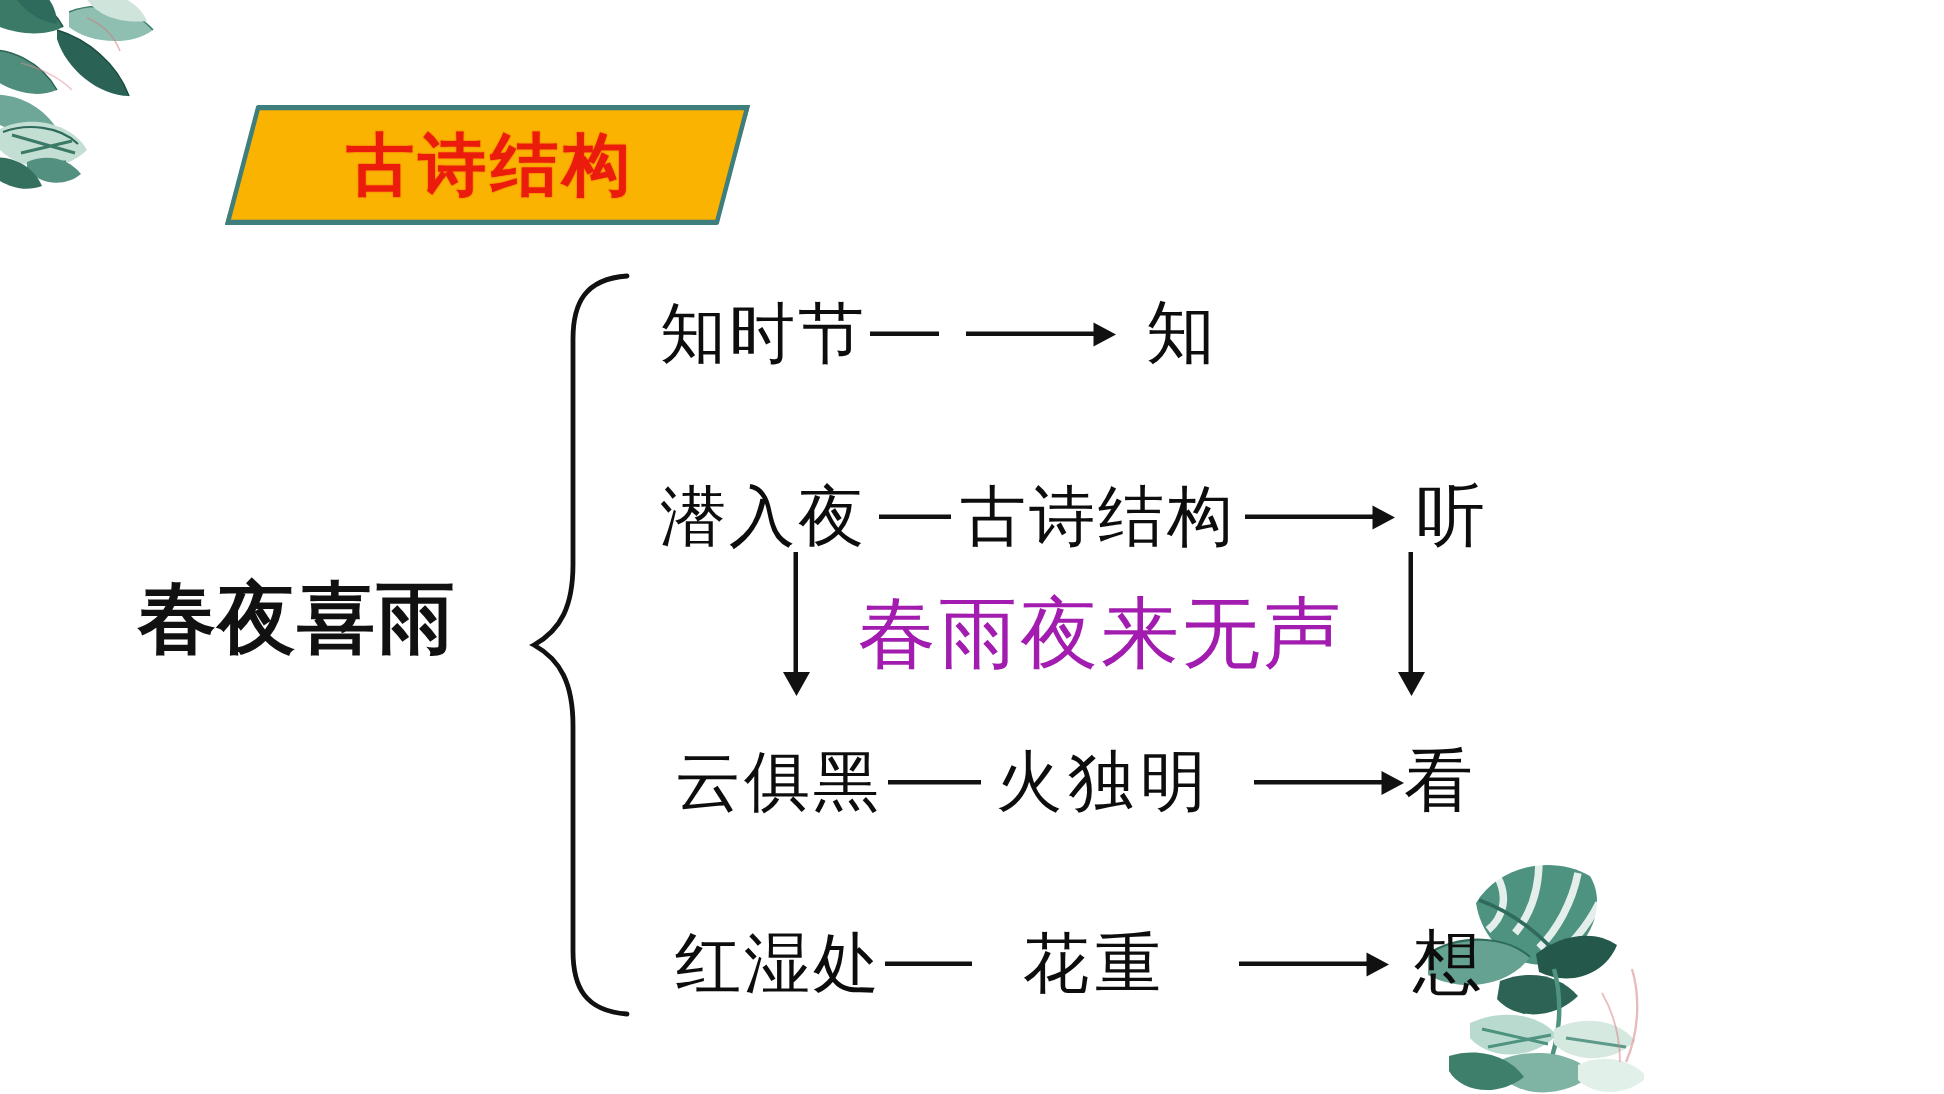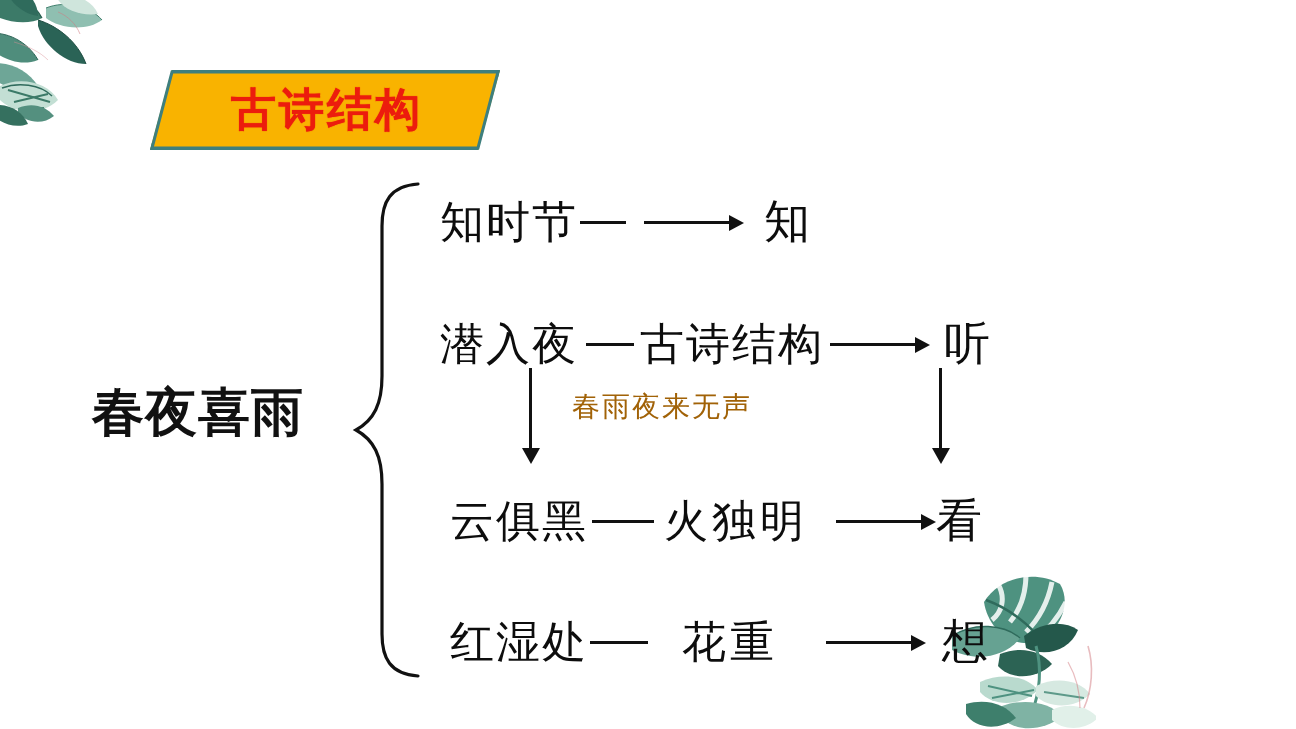--- a/index.html
+++ b/index.html
@@ -162,22 +162,22 @@
   }
   #arrow-v-left  { left: 522px; top: 368px; height: 96px; }
   #arrow-v-right { left: 932px; top: 368px; height: 96px; }
 
   
   .middle-note {
     position: absolute;
     left: 572px;
     top: 388px;
     font-family: "DejaVu Serif", "Liberation Serif", serif;
-    font-size: 28px;
-    color: #a16207;
+    font-size: 52px;
+    color: #a21caf;
     letter-spacing: 2px;
     white-space: nowrap;
   }
 </style>
 </head>
 <body>
 
 <div id="slide">
 
   <div class="deco deco-tl">

